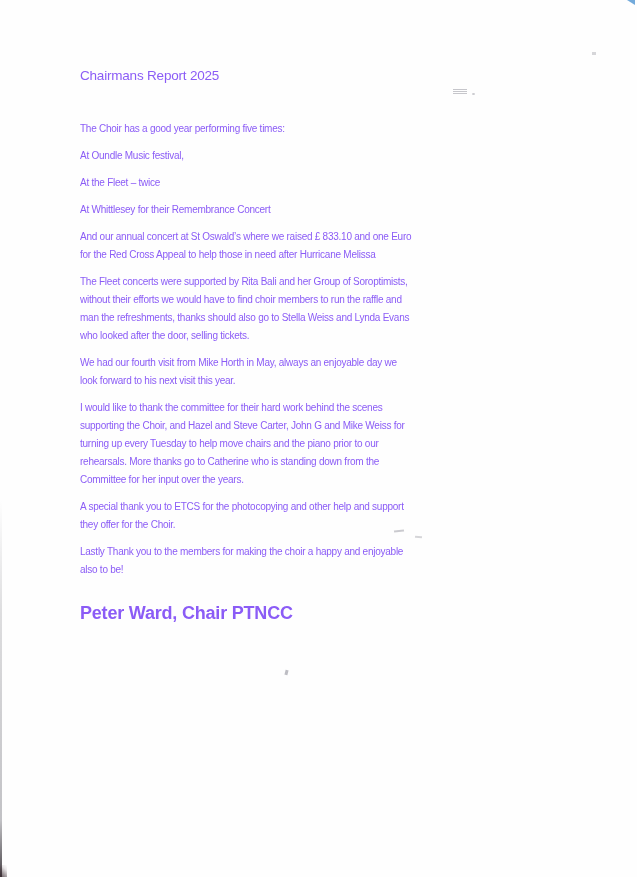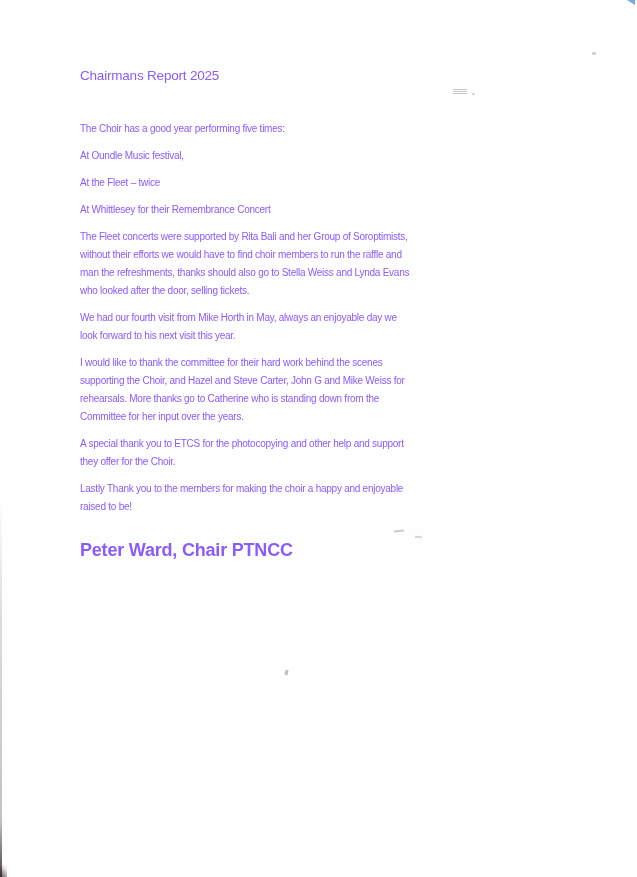--- a/index.html
+++ b/index.html
@@ -119,40 +119,45 @@
         <div class="paragraph">
           <div class="line">At Oundle Music festival,</div>
         </div>
         <div class="paragraph">
           <div class="line">At the Fleet – twice</div>
         </div>
         <div class="paragraph">
           <div class="line">At Whittlesey for their Remembrance Concert</div>
         </div>
         <div class="paragraph">
+          <div class="line">And our annual concert at St Oswald’s where we raised £ 833.10 and one Euro</div>
+          <div class="line">for the Red Cross Appeal to help those in need after Hurricane Melissa</div>
+        </div>
+        <div class="paragraph">
           <div class="line">The Fleet concerts were supported by Rita Bali and her Group of Soroptimists,</div>
           <div class="line">without their efforts we would have to find choir members to run the raffle and</div>
           <div class="line">man the refreshments, thanks should also go to Stella Weiss and Lynda Evans</div>
           <div class="line">who looked after the door, selling tickets.</div>
         </div>
         <div class="paragraph">
           <div class="line">We had our fourth visit from Mike Horth in May, always an enjoyable day we</div>
           <div class="line">look forward to his next visit this year.</div>
         </div>
         <div class="paragraph">
           <div class="line">I would like to thank the committee for their hard work behind the scenes</div>
           <div class="line">supporting the Choir, and Hazel and Steve Carter, John G and Mike Weiss for</div>
+          <div class="line">turning up every Tuesday to help move chairs and the piano prior to our</div>
           <div class="line">rehearsals. More thanks go to Catherine who is standing down from the</div>
           <div class="line">Committee for her input over the years.</div>
         </div>
         <div class="paragraph">
           <div class="line">A special thank you to ETCS for the photocopying and other help and support</div>
           <div class="line">they offer for the Choir.</div>
         </div>
         <div class="paragraph">
           <div class="line">Lastly Thank you to the members for making the choir a happy and enjoyable</div>
-          <div class="line">raised to be!</div>
+          <div class="line">also to be!</div>
         </div>
       </main>
     <div class="signature">Peter Ward, Chair PTNCC</div>
   </div>
 
 </div>
 
 </body></html>

